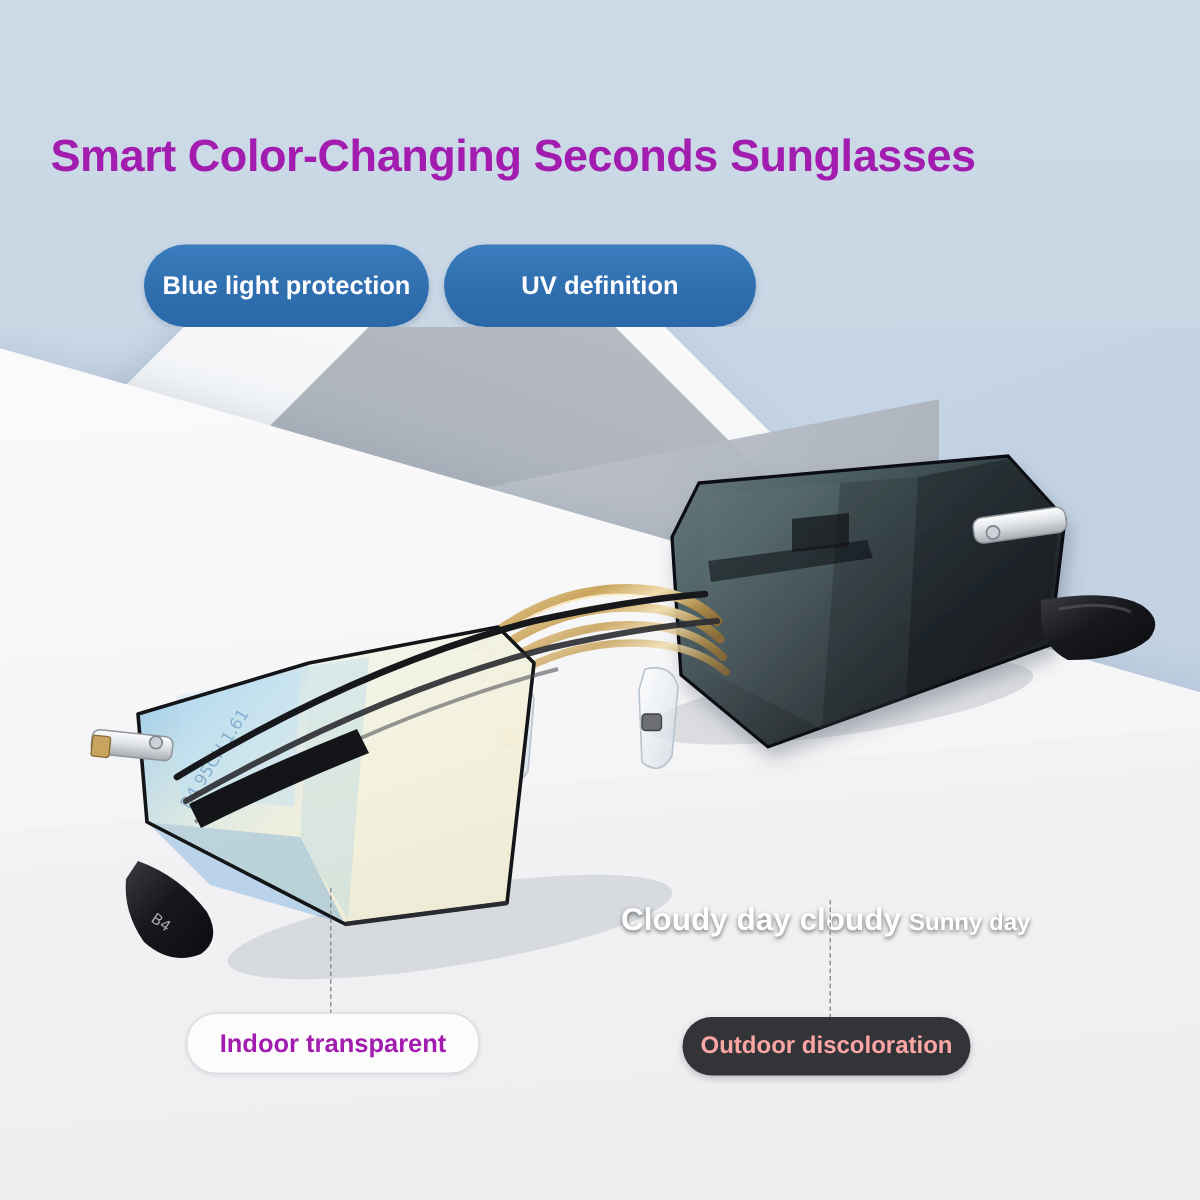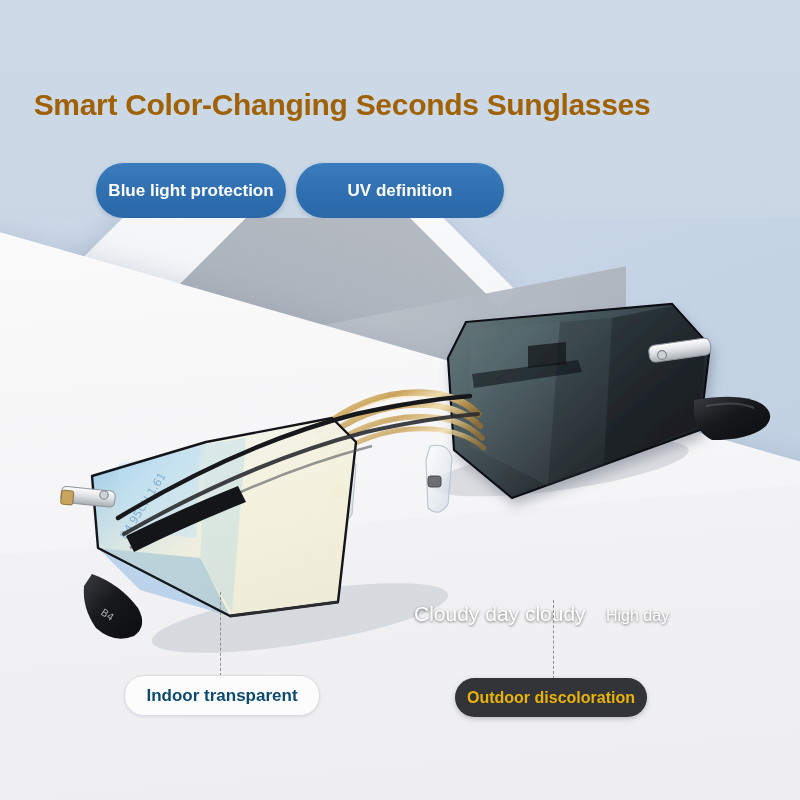--- a/index.html
+++ b/index.html
@@ -11,21 +11,21 @@
   }
   #page{position:relative;width:800px;height:800px;overflow:hidden;}
 
   
   .header-band{
     position:absolute;left:0;top:0;width:800px;height:235px;
     background:linear-gradient(180deg,#ccd9e7 0%,#cbd8e6 55%,#c9d7e5 100%);
   }
   .page-title{
     position:absolute;left:0;top:88px;width:684px;text-align:center;
-    font-size:30px;font-weight:bold;color:#a16207;letter-spacing:-0.3px;
+    font-size:30px;font-weight:bold;color:#a21caf;letter-spacing:-0.3px;
     font-family:"Liberation Sans", sans-serif;
   }
 
   .pill-row{position:absolute;left:0;top:163px;width:800px;height:56px;}
   .feature-pill{
     position:absolute;top:0;height:55px;border-radius:28px;
     display:flex;align-items:center;justify-content:center;
     color:#fdfdff;font-weight:bold;
     box-shadow:0 2px 5px rgba(40,70,110,.22);
   }
@@ -95,45 +95,45 @@
     background:linear-gradient(140deg,#cfdcea 0%,#c6d5e6 60%,#bfd0e2 100%);
     transform:rotate(19deg);
   }
 
   
   .glasses{position:absolute;left:0;top:0;width:800px;height:582px;}
   .lens svg, .glasses svg{display:block;}
 
   
   .photo-label{
-    position:absolute;color:#ffffff;font-weight:normal;
+    position:absolute;color:#ffffff;font-weight:bold;
     text-shadow:0 1px 3px rgba(0,0,0,.55);
     white-space:nowrap;
   }
   #lab-cloudy{left:414px;top:384px;font-size:21px;}
   #lab-sunny{left:606px;top:389px;font-size:16px;}
 
   
   .leader{position:absolute;border-left:1px dashed #8d8f93;}
   #leader-indoor{left:220px;top:592px;height:84px;}
   #leader-outdoor{left:553px;top:600px;height:79px;}
 
   .callout{
     position:absolute;height:39px;border-radius:20px;
     display:flex;align-items:center;justify-content:center;
     font-weight:bold;white-space:nowrap;
   }
   #callout-indoor{
     left:124px;top:675px;width:194px;
-    background:#fcfcfd;border:1px solid #dcdde0;color:#0c4a6e;font-size:17px;
+    background:#fcfcfd;border:1px solid #dcdde0;color:#a21caf;font-size:17px;
     box-shadow:0 1px 3px rgba(120,130,150,.18);
   }
   #callout-outdoor{
     left:455px;top:678px;width:192px;
-    background:#333437;color:#eab308;font-size:16px;
+    background:#333437;color:#fca5a5;font-size:16px;
     box-shadow:0 2px 5px rgba(60,65,75,.28);
   }
 </style>
 </head>
 <body>
 
 <div id="page">
 
   <div class="header-band"></div>
 
@@ -284,21 +284,21 @@
 
         <g>
           <path d="M92,356 Q120,366 138,390 Q148,408 134,418 Q114,426 96,410 Q82,390 84,368 Z" fill="url(#gTip)"></path>
           <text x="100" y="396" font-family="DejaVu Sans, sans-serif" font-size="10" fill="#c8cbd0" opacity="0.8" transform="rotate(34 100 396)">B4</text>
         </g>
 
       </svg>
     </div>
 
     <div class="photo-label" id="lab-cloudy">Cloudy day cloudy</div>
-    <div class="photo-label" id="lab-sunny">High day</div>
+    <div class="photo-label" id="lab-sunny">Sunny day</div>
 
   </div>
 
   <div class="leader" id="leader-indoor"></div>
   <div class="leader" id="leader-outdoor"></div>
 
   <div class="callout" id="callout-indoor">Indoor transparent</div>
   <div class="callout" id="callout-outdoor">Outdoor discoloration</div>
 
 </div>

